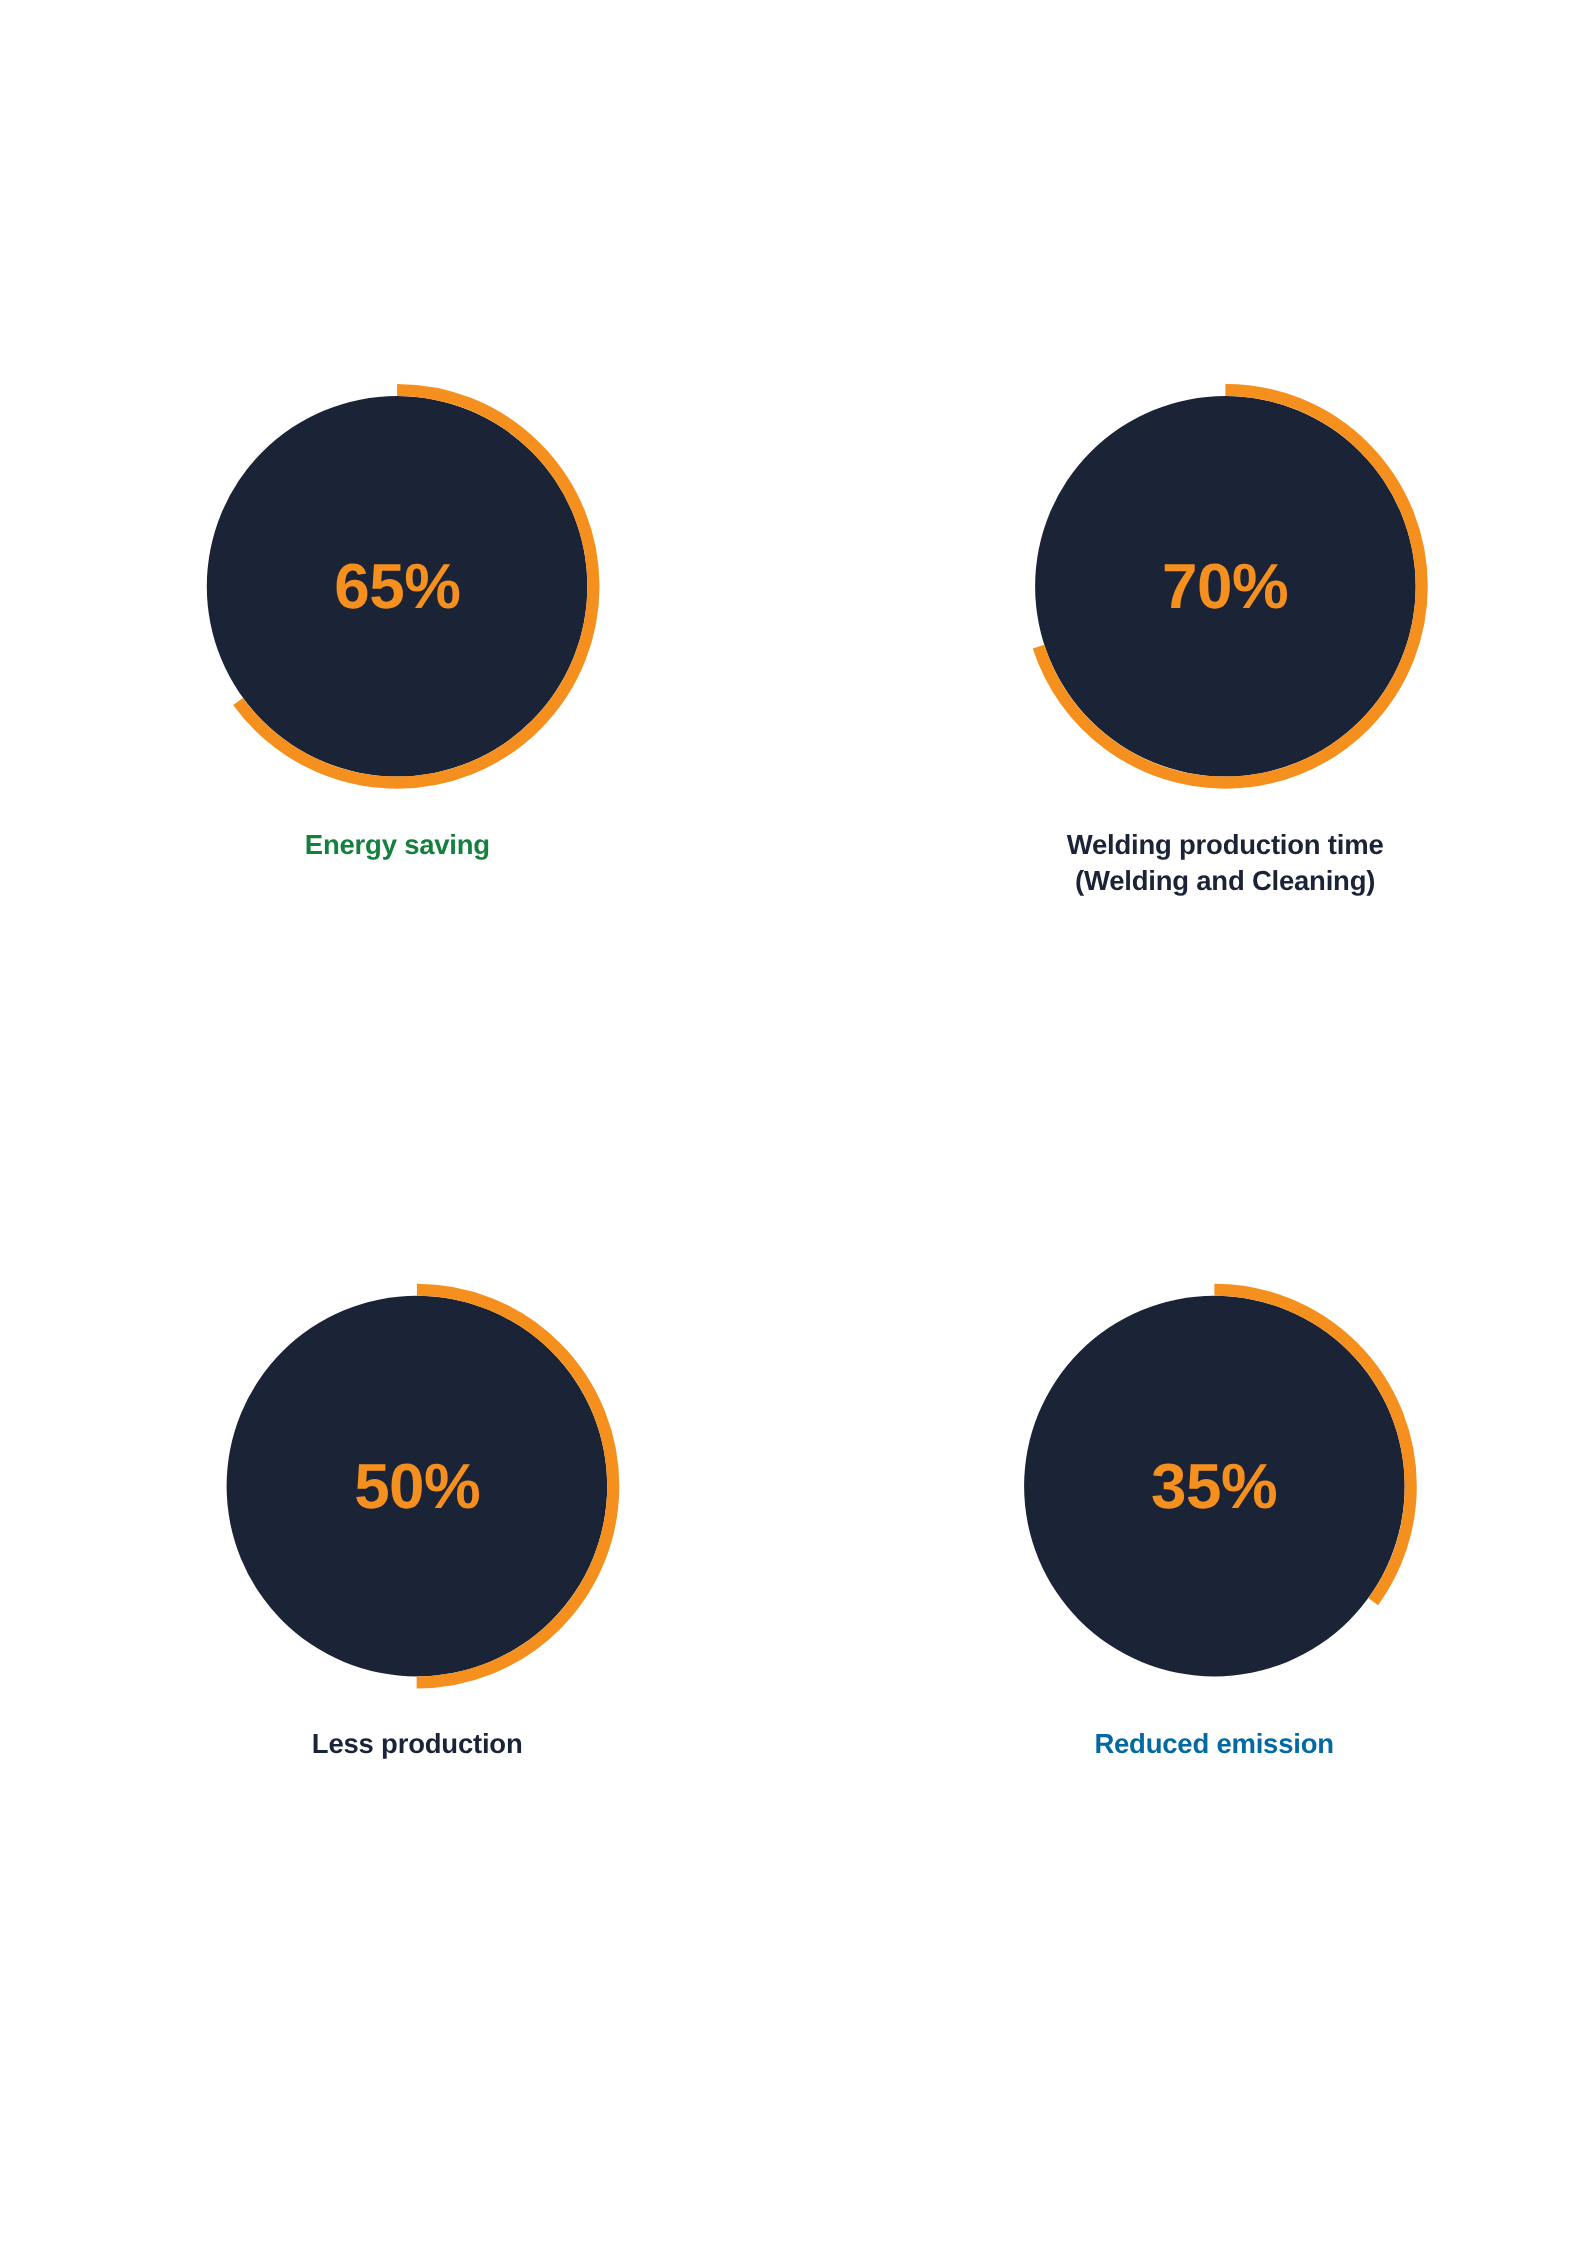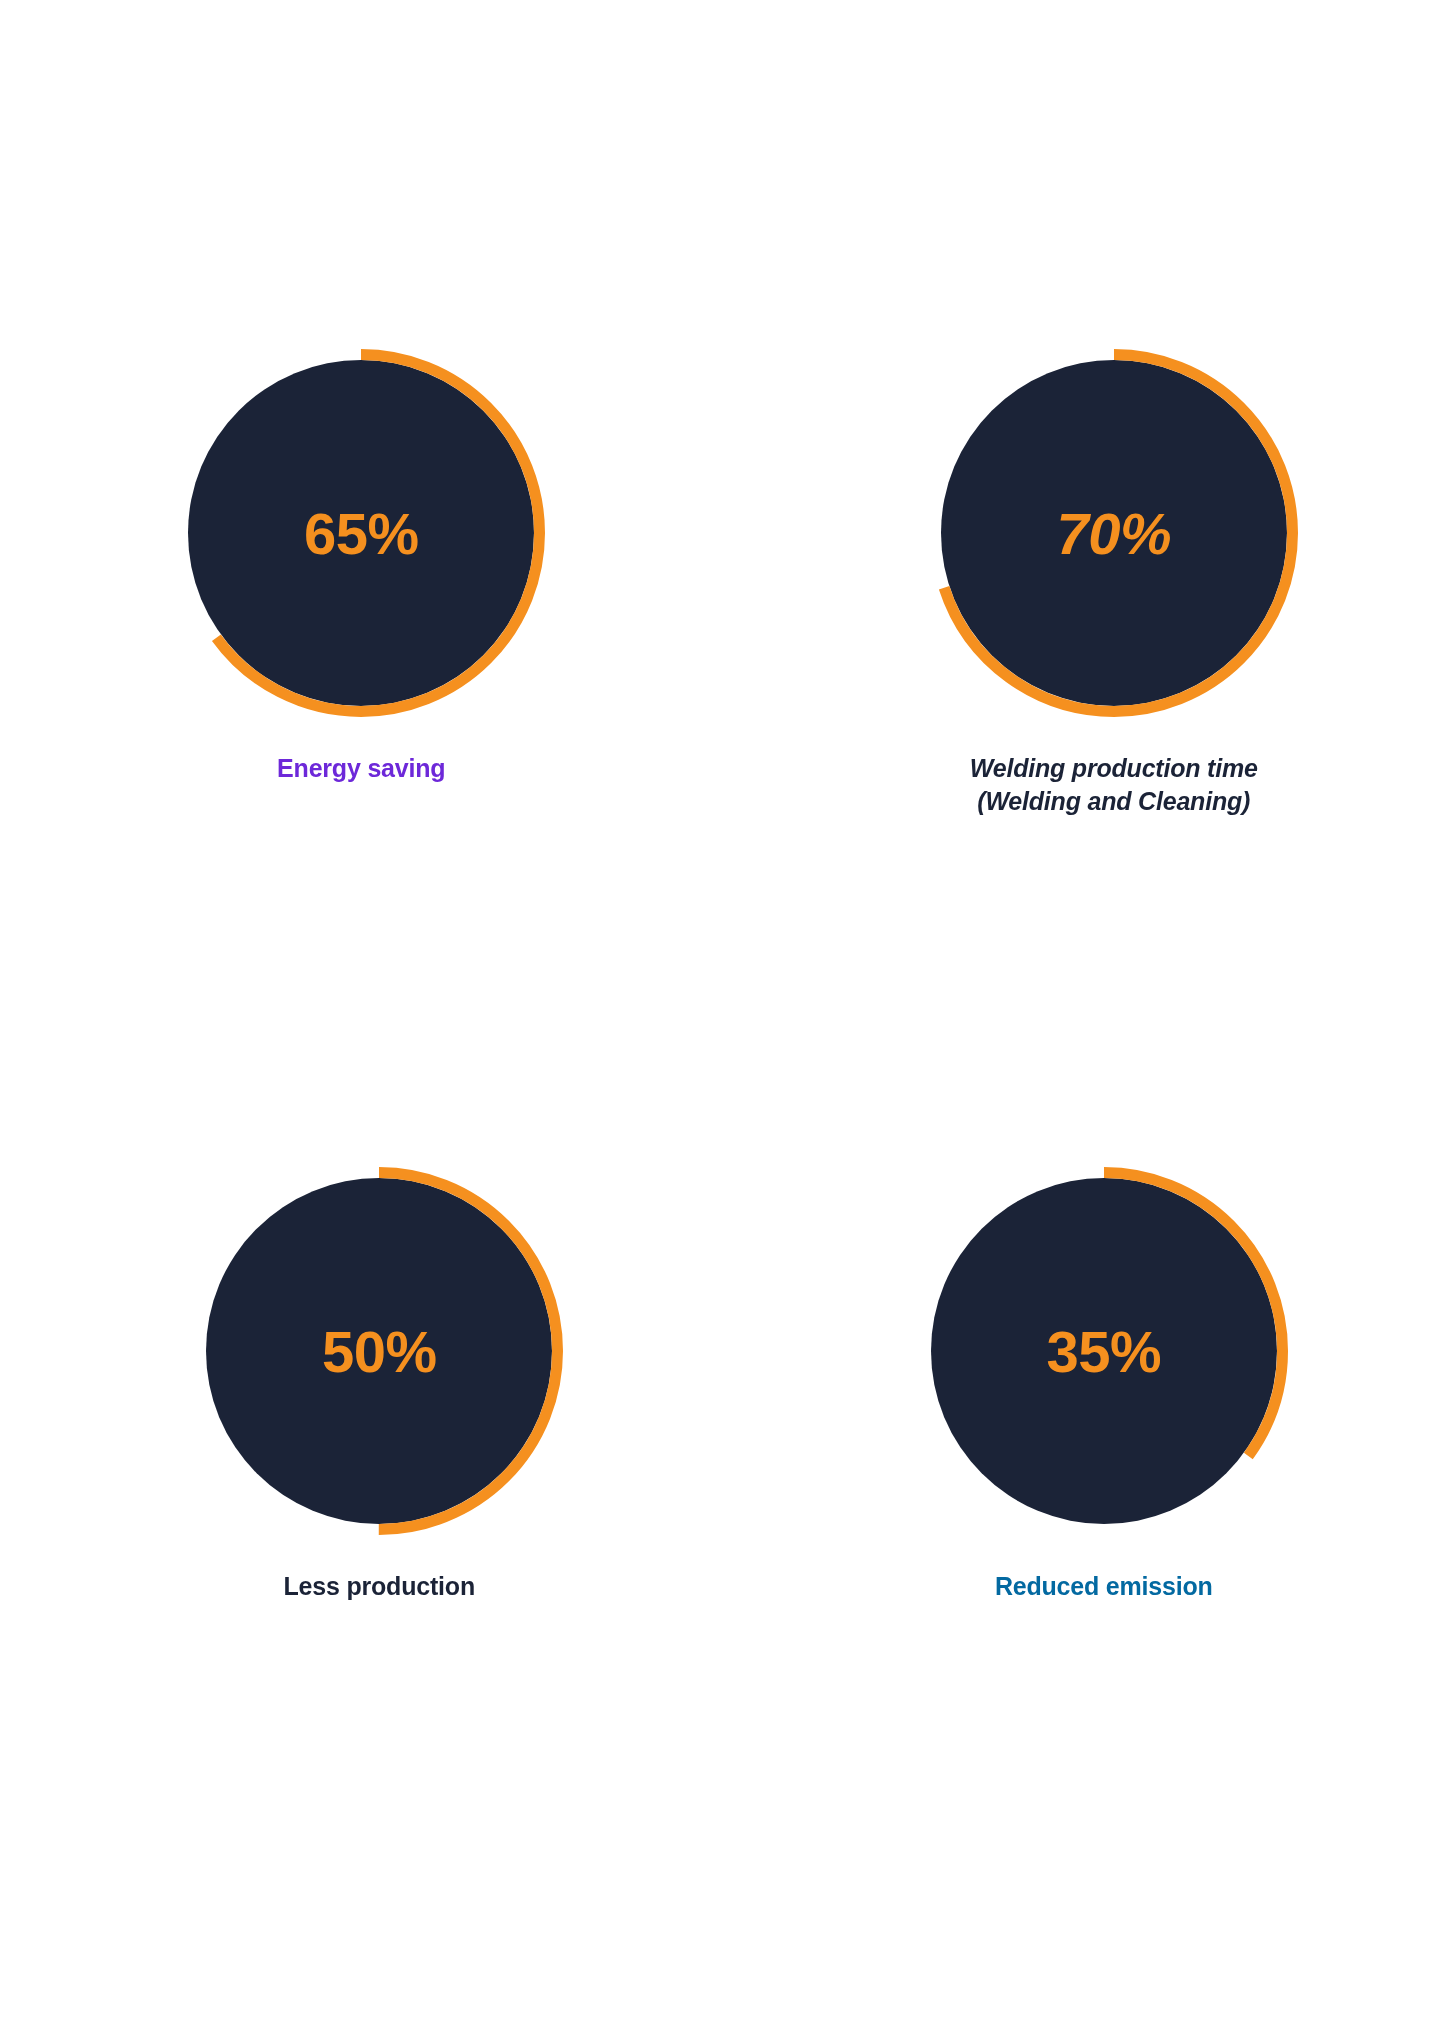--- a/index.html
+++ b/index.html
@@ -72,40 +72,40 @@
     font-weight: bold;
     line-height: 1.32;
     letter-spacing: -0.2px;
     max-width: 420px;
   }
   .caption .line2 {
     display: block;
   }
   
   .cell-0 { padding-left: 0px; }
-  .cell-1 { padding-left: 60px; font-style: italic; }
+  .cell-1 { padding-left: 60px; }
   .cell-2 { padding-left: 0px; margin-left: 36px; }
   .cell-3 { padding-left: 40px; }
 </style>
 </head>
 <body>
 
 <div class="page" style="background: rgb(255, 255, 255);">
   <div class="grid">
 
     <div class="cell cell-0">
       <div class="gauge">
         <svg viewBox="0 0 386 386">
           <circle class="disc" cx="193" cy="193" r="173" fill="#1B2337"></circle>
           <circle class="track" cx="193" cy="193" r="178.5" fill="none" stroke="none" stroke-width="11"></circle>
           <circle class="progress" cx="193" cy="193" r="178.5" fill="none" stroke="#F5901F" stroke-width="11" stroke-linecap="butt" transform="rotate(-90 193 193)" stroke-dasharray="729.0065752655115 393.54200206604463" stroke-dashoffset="0"></circle>
         </svg>
         <div class="gauge-value" style="color: rgb(245, 144, 31);">65%</div>
       </div>
-      <div class="caption" style="color: #6d28d9;">
+      <div class="caption" style="color: #15803d;">
         <span>Energy saving</span>
         
       </div>
     </div>
 
     <div class="cell cell-1">
       <div class="gauge">
         <svg viewBox="0 0 386 386">
           <circle class="disc" cx="193" cy="193" r="173" fill="#1B2337"></circle>
           <circle class="track" cx="193" cy="193" r="178.5" fill="none" stroke="none" stroke-width="11"></circle>

